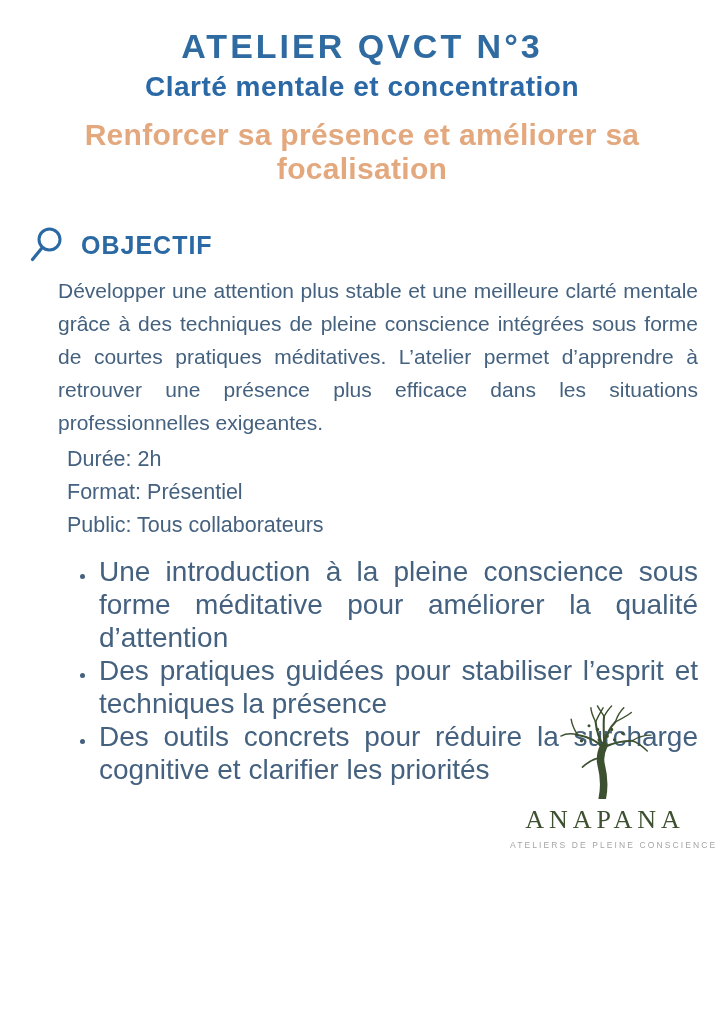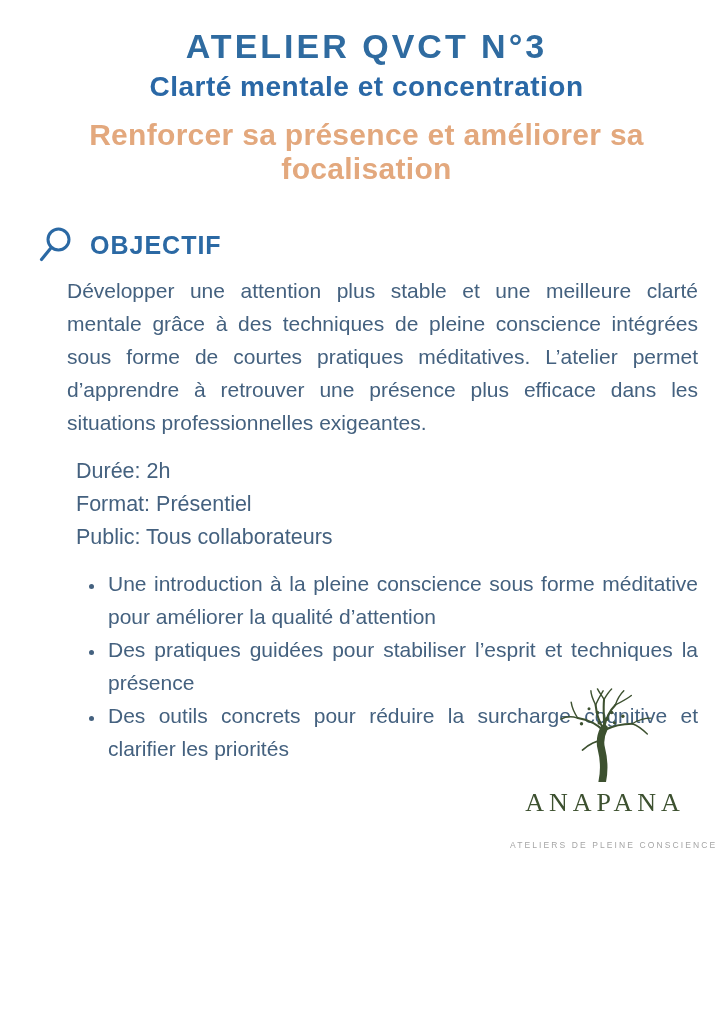--- a/index.html
+++ b/index.html
@@ -13,21 +13,20 @@
   }
   *{box-sizing:border-box;}
   html,body{margin:0;padding:0;background:#ffffff;}
   .page{
     position:relative;
     width:724px;height:864px;
     margin:0 auto;
     background:#ffffff;
     overflow:hidden;
     font-family:"Liberation Sans",sans-serif;
-    padding-left:9px;
   }
   header{text-align:center;}
   .title{
     margin:0;padding-top:27px;
     font-size:34px;font-weight:800;letter-spacing:3px;
     color:var(--title-blue);
   }
   .subtitle{
     margin:5px 0 0;
     font-size:28px;font-weight:600;letter-spacing:.5px;
@@ -49,49 +48,49 @@
   }
   .icon{display:inline-flex;flex:0 0 auto;}
   .par{
     margin:10px 26px 0 58px;
     font-size:21px;line-height:33px;
     color:var(--body-blue);
     text-align:justify;
   }
   .sec-infos .sec-head{margin-top:26px;}
   .info-list{
-    margin:16px 0 0 67px;
+    margin:4px 0 0 67px;
     font-size:21.5px;line-height:33px;
     color:var(--body-blue);
   }
   .info-list p{margin:0;}
   .sec-head-check{margin:30px 0 0 24px;gap:8px;}
   .bullets{
     margin:13px 26px 0 58px;
     padding-left:39px;
-    font-size:21px;line-height:33px;
+    font-size:28px;line-height:33px;
     color:var(--body-blue);
     text-align:justify;
   }
   .bullets li{padding-left:2px;}
   .bullets li::marker{color:var(--body-blue);font-size:18px;}
   .logo{
     position:absolute;right:24px;bottom:14px;
     width:190px;text-align:center;
   }
   .logo-name{
     font-family:"Liberation Serif",serif;
     font-size:26px;letter-spacing:5px;
     color:var(--logo-green);
     margin-top:2px;
   }
   .logo-tagline{
     font-size:8.5px;letter-spacing:2.1px;
     color:var(--logo-gray);
-    margin-top:22px;white-space:nowrap;
+    margin-top:5px;white-space:nowrap;
   }
 </style>
 </head>
 <body>
 
 <div class="page">
 
   <header>
     <h1 class="title">ATELIER QVCT N°3</h1>
     <h2 class="subtitle">Clarté mentale et concentration</h2>

